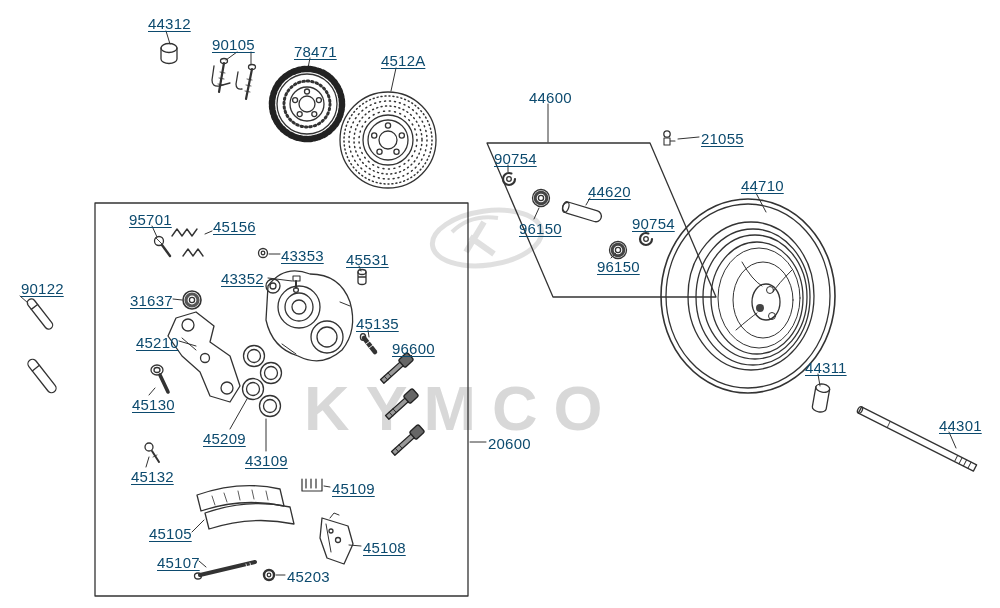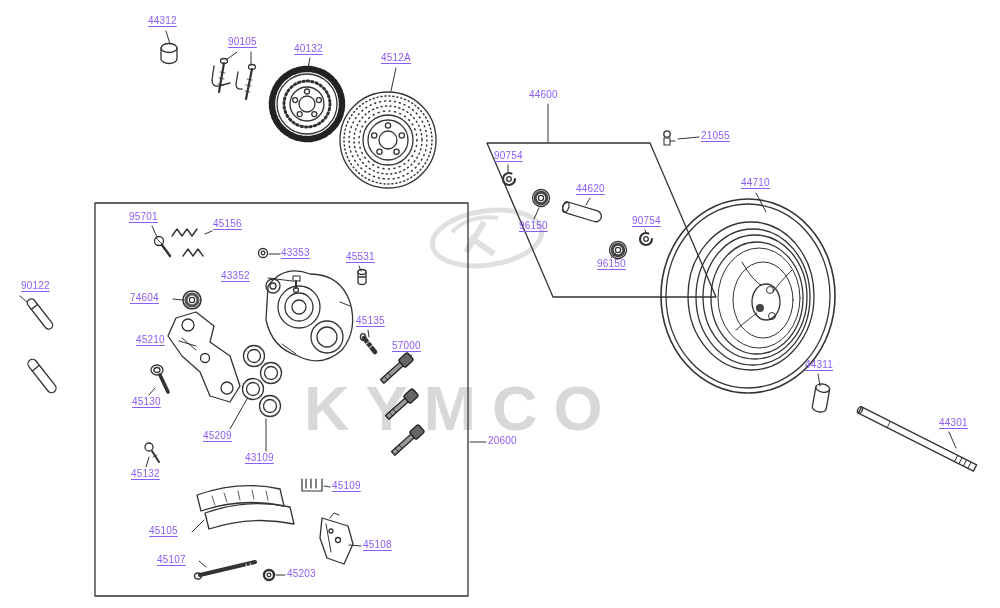--- a/index.html
+++ b/index.html
@@ -3,21 +3,21 @@
 <meta charset="utf-8">
 <style>
   * { margin:0; padding:0; box-sizing:border-box; }
   html,body { background:#ffffff; }
   .stage {
     position:relative; width:1000px; height:608px; background:#ffffff;
     overflow:hidden; font-family:"Liberation Sans", sans-serif;
   }
   svg.art { position:absolute; left:0; top:0; }
   .plabel {
-    position:absolute; font-size:10px; color:#8b5cf6; white-space:nowrap;
+    position:absolute; font-size:15px; color:#0c4a6e; white-space:nowrap;
     text-decoration:underline; text-underline-offset:2px; letter-spacing:.2px;
   }
   .plabel.nl { text-decoration:none; }
 </style>
 </head>
 <body>
 
 <div class="stage">
 
 <svg class="art" width="1000" height="608" viewBox="0 0 1000 608">
@@ -322,41 +322,41 @@
         <line x1="0" y1="-3.4" x2="0" y2="3.4" stroke-width=".9"></line>
         <line x1="5" y1="-3.4" x2="5" y2="3.4" stroke-width=".9"></line>
       </g>
       <line x1="890" y1="421.8" x2="887.4" y2="427.2" stroke-width=".9"></line>
     </g>
 
   </g>
 </svg>
 
 <div class="plabel" style="left:148px;top:15px">44312</div>
-<div class="plabel" style="left:228px;top:36px">90105</div>
-<div class="plabel" style="left:294px;top:43px">40132</div>
+<div class="plabel" style="left:212px;top:36px">90105</div>
+<div class="plabel" style="left:294px;top:43px">78471</div>
 <div class="plabel" style="left:381px;top:52px">4512A</div>
 <div class="plabel nl" style="left:529px;top:89px">44600</div>
 <div class="plabel" style="left:701px;top:130px">21055</div>
 <div class="plabel" style="left:494px;top:150px">90754</div>
-<div class="plabel" style="left:576px;top:183px">44620</div>
+<div class="plabel" style="left:588px;top:183px">44620</div>
 <div class="plabel" style="left:741px;top:177px">44710</div>
 <div class="plabel" style="left:519px;top:220px">96150</div>
 <div class="plabel" style="left:632px;top:215px">90754</div>
 <div class="plabel" style="left:597px;top:258px">96150</div>
 <div class="plabel" style="left:129px;top:211px">95701</div>
 <div class="plabel" style="left:213px;top:218px">45156</div>
 <div class="plabel" style="left:281px;top:247px">43353</div>
 <div class="plabel" style="left:346px;top:251px">45531</div>
 <div class="plabel" style="left:221px;top:270px">43352</div>
 <div class="plabel" style="left:21px;top:280px">90122</div>
-<div class="plabel" style="left:130px;top:292px">74604</div>
+<div class="plabel" style="left:130px;top:292px">31637</div>
 <div class="plabel" style="left:356px;top:315px">45135</div>
 <div class="plabel" style="left:136px;top:334px">45210</div>
-<div class="plabel" style="left:392px;top:340px">57000</div>
+<div class="plabel" style="left:392px;top:340px">96600</div>
 <div class="plabel" style="left:132px;top:396px">45130</div>
 <div class="plabel" style="left:203px;top:430px">45209</div>
 <div class="plabel" style="left:245px;top:452px">43109</div>
 <div class="plabel nl" style="left:488px;top:435px">20600</div>
 <div class="plabel" style="left:805px;top:359px">44311</div>
 <div class="plabel" style="left:939px;top:417px">44301</div>
 <div class="plabel" style="left:131px;top:468px">45132</div>
 <div class="plabel" style="left:332px;top:480px">45109</div>
 <div class="plabel" style="left:149px;top:525px">45105</div>
 <div class="plabel" style="left:363px;top:539px">45108</div>

